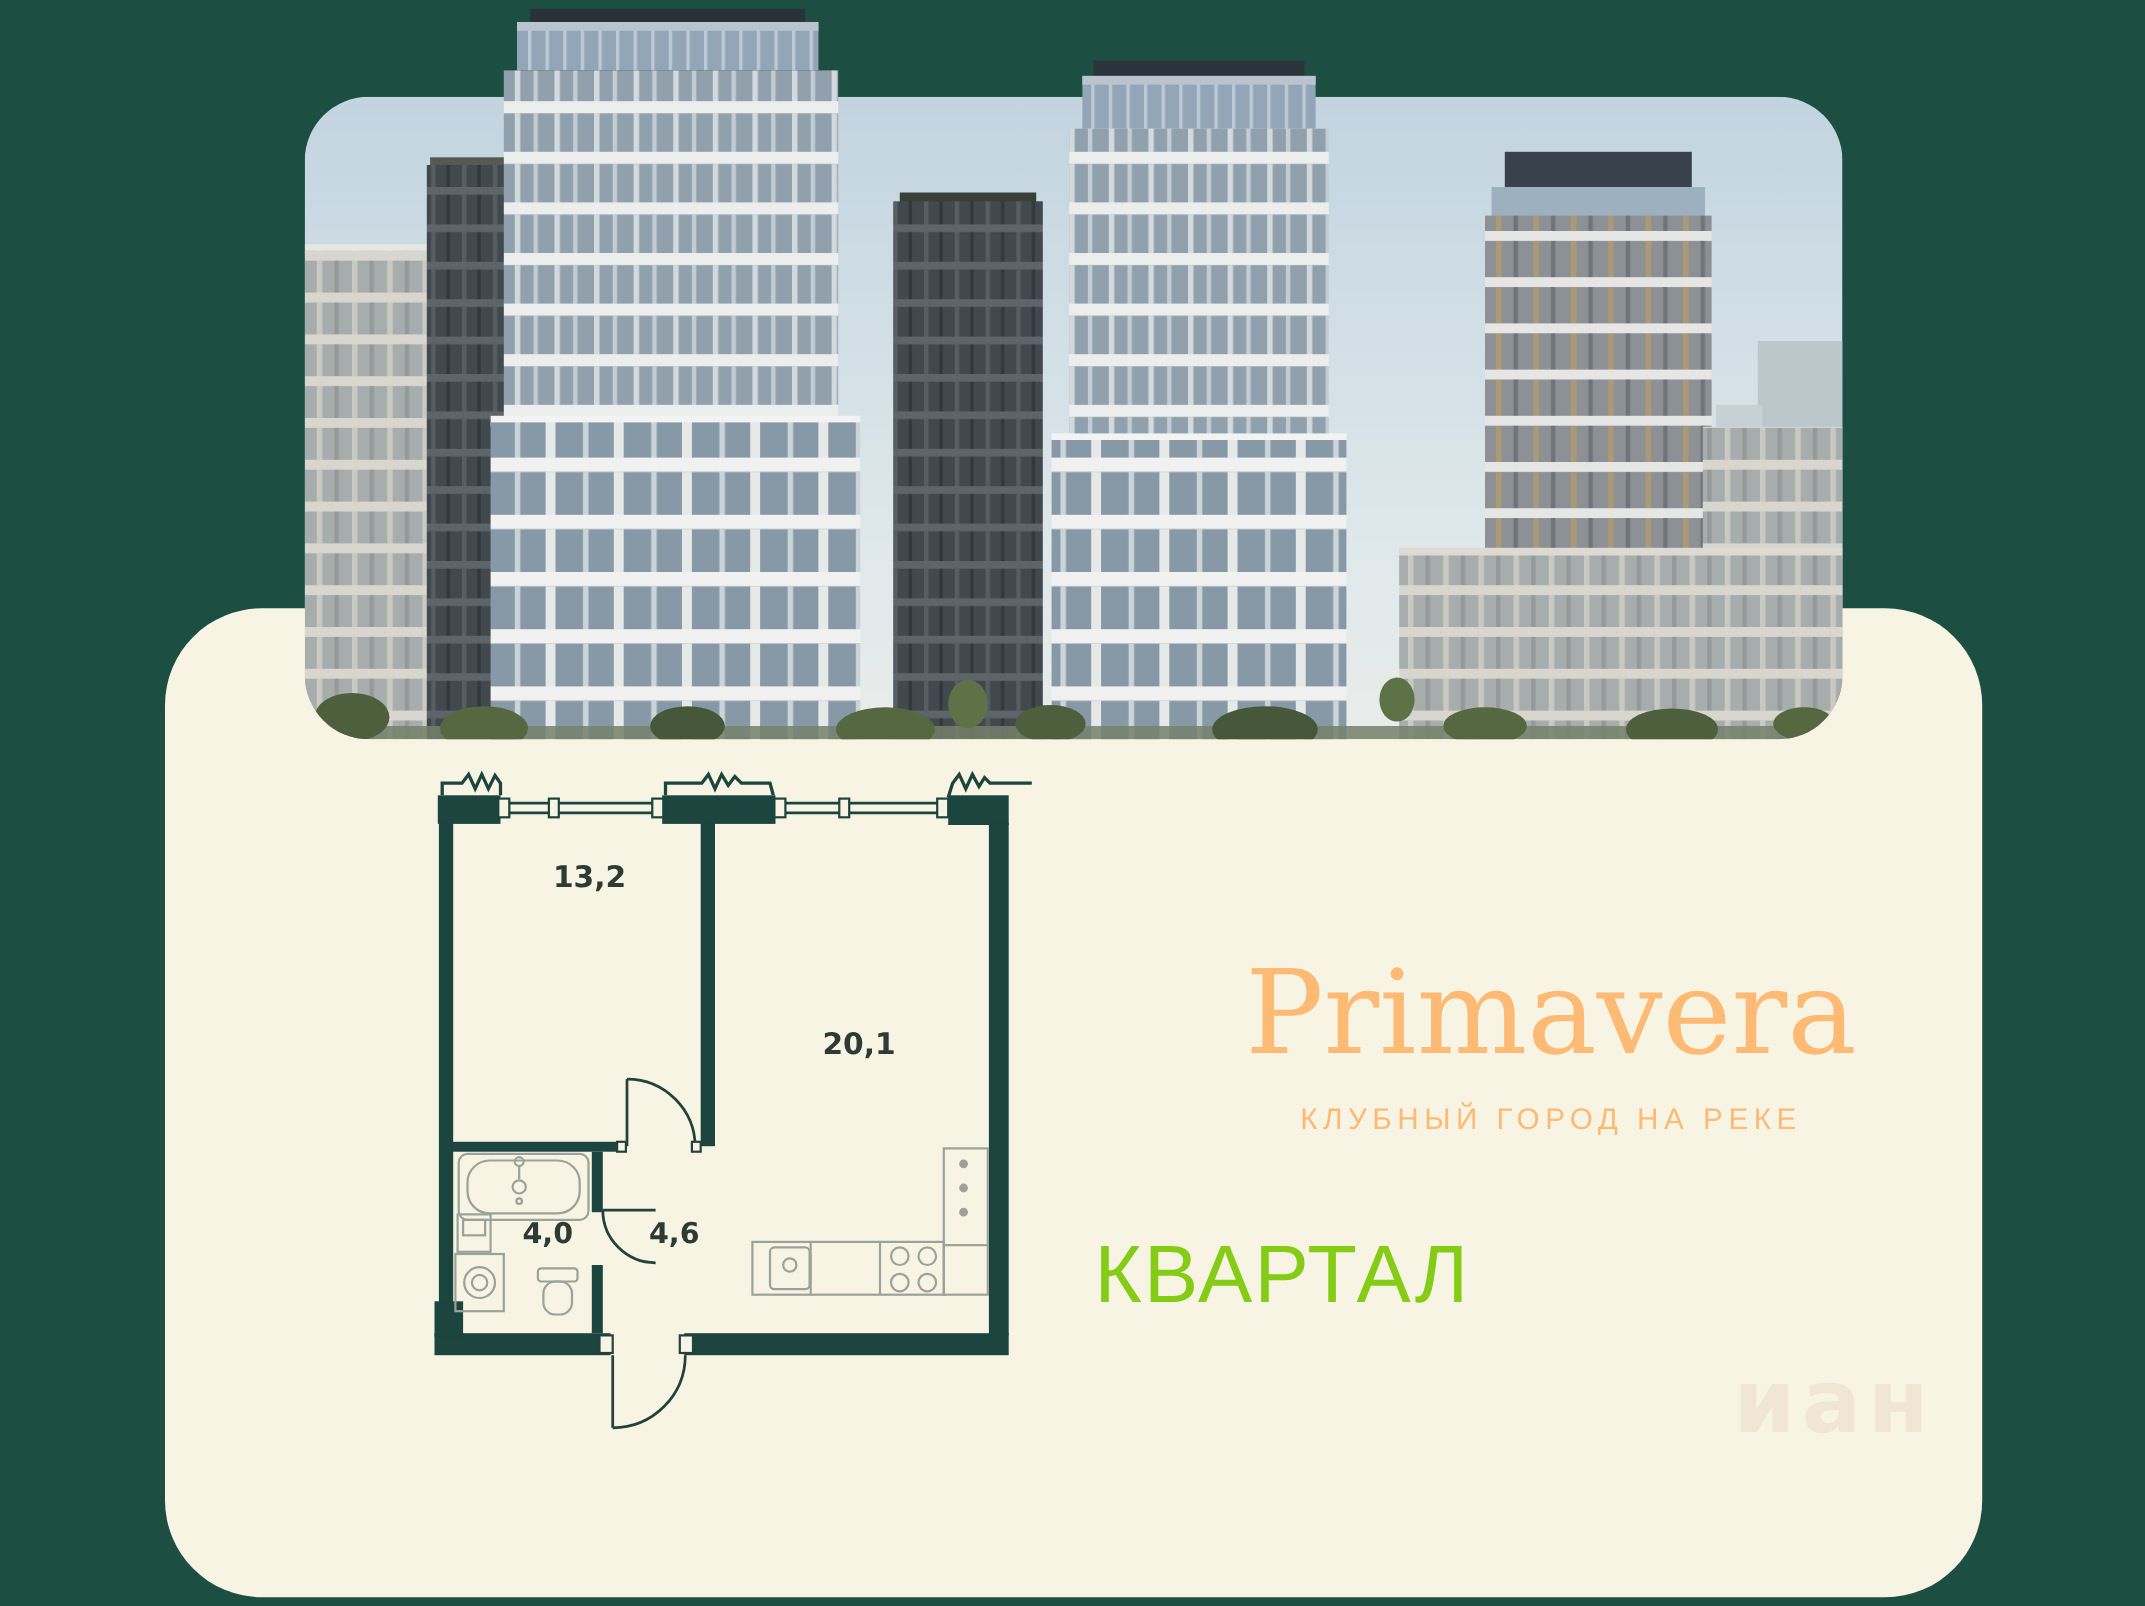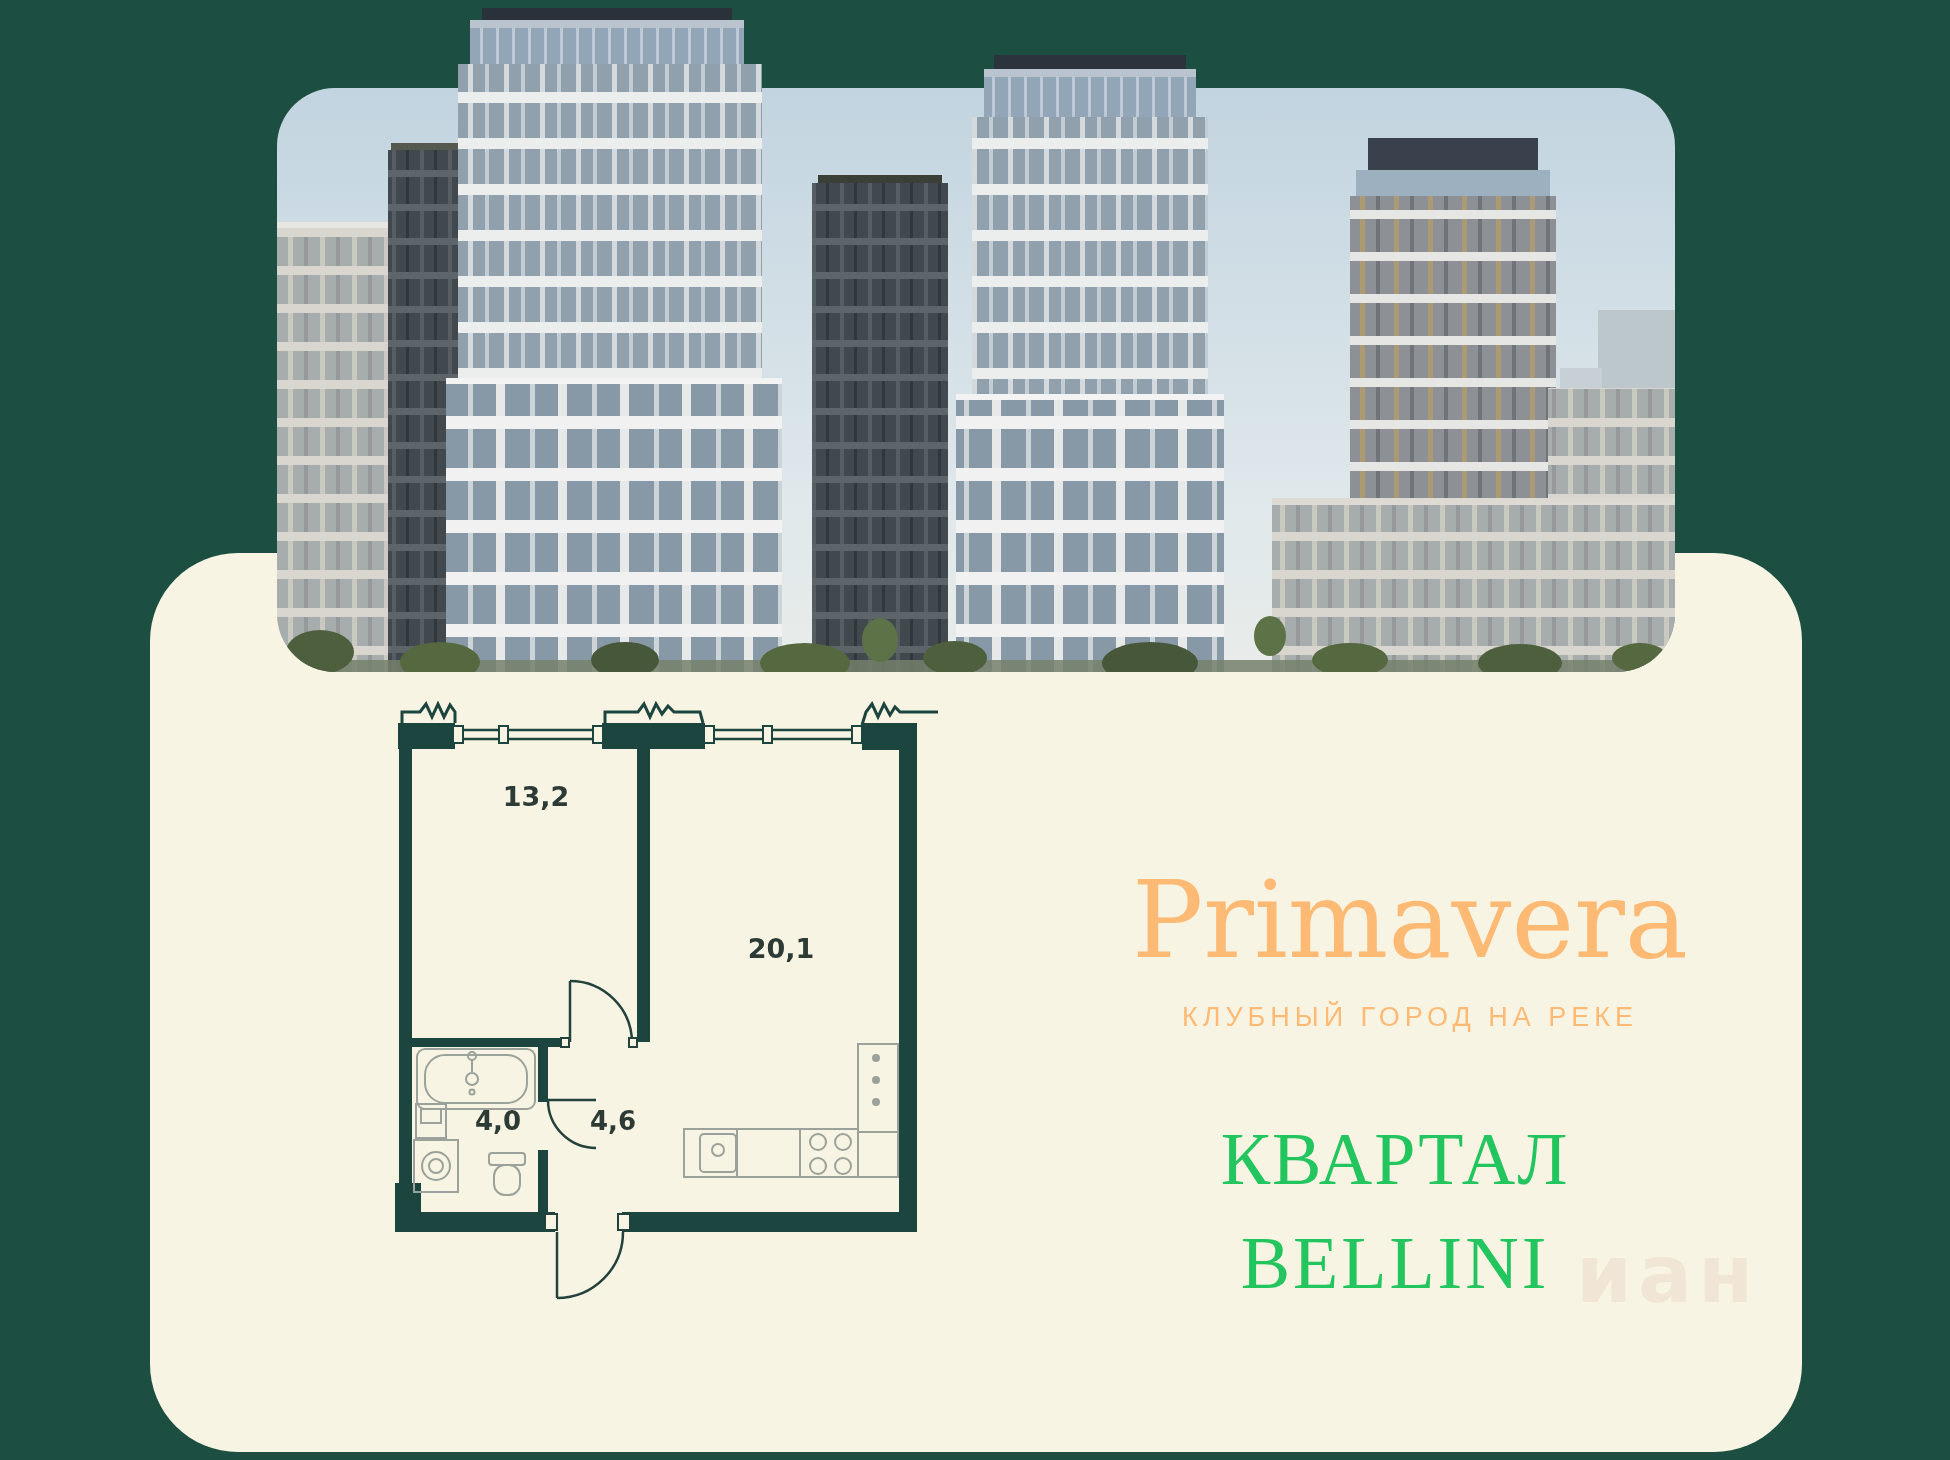--- a/index.html
+++ b/index.html
@@ -22,22 +22,22 @@
   .brand-logo{
     font-family:"DejaVu Serif", serif;
     font-size:106px;line-height:1.0;font-weight:500;letter-spacing:0px;
   }
   .brand-tagline{
     margin-top:28px;
     font-family:Liberation Sans, sans-serif;
     font-size:27px;letter-spacing:5px;font-weight:500;white-space:nowrap;
   }
   .quarter-block{
-    position:absolute;left:995px;top:1122px;width:800px;text-align:center;
-    color:#22c55e;font-family:Liberation Serif, serif;
+    position:absolute;left:995px;top:1122px;width:800px;text-align:left;
+    color:#84cc16;font-family:Liberation Sans, sans-serif;
   }
   .quarter-line1{font-size:74px;line-height:1.0;letter-spacing:2px;}
   .quarter-line2{font-size:74px;line-height:1.0;letter-spacing:3px;margin-top:30px;}
   .watermark{
     position:absolute;left:1576px;top:1228px;width:220px;
     font-family:"DejaVu Sans", sans-serif;font-weight:bold;
     font-size:80px;letter-spacing:6px;color:#b05a50;opacity:0.09;
   }
   text.area-label{
     font-family:"DejaVu Sans", sans-serif;
@@ -261,18 +261,17 @@
     <text class="area-label" x="613" y="1130" font-size="26" text-anchor="middle">4,6</text>
   </svg>
 
   <div class="brand-block">
     <div class="brand-logo">Primavera</div>
     <div class="brand-tagline">КЛУБНЫЙ ГОРОД НА РЕКЕ</div>
   </div>
 
   <div class="quarter-block">
     <div class="quarter-line1">КВАРТАЛ</div>
-    <div class="quarter-line2">BELLINI</div>
   </div>
 
   <div class="watermark">иан</div>
 
 </div>
 
 </body></html>

